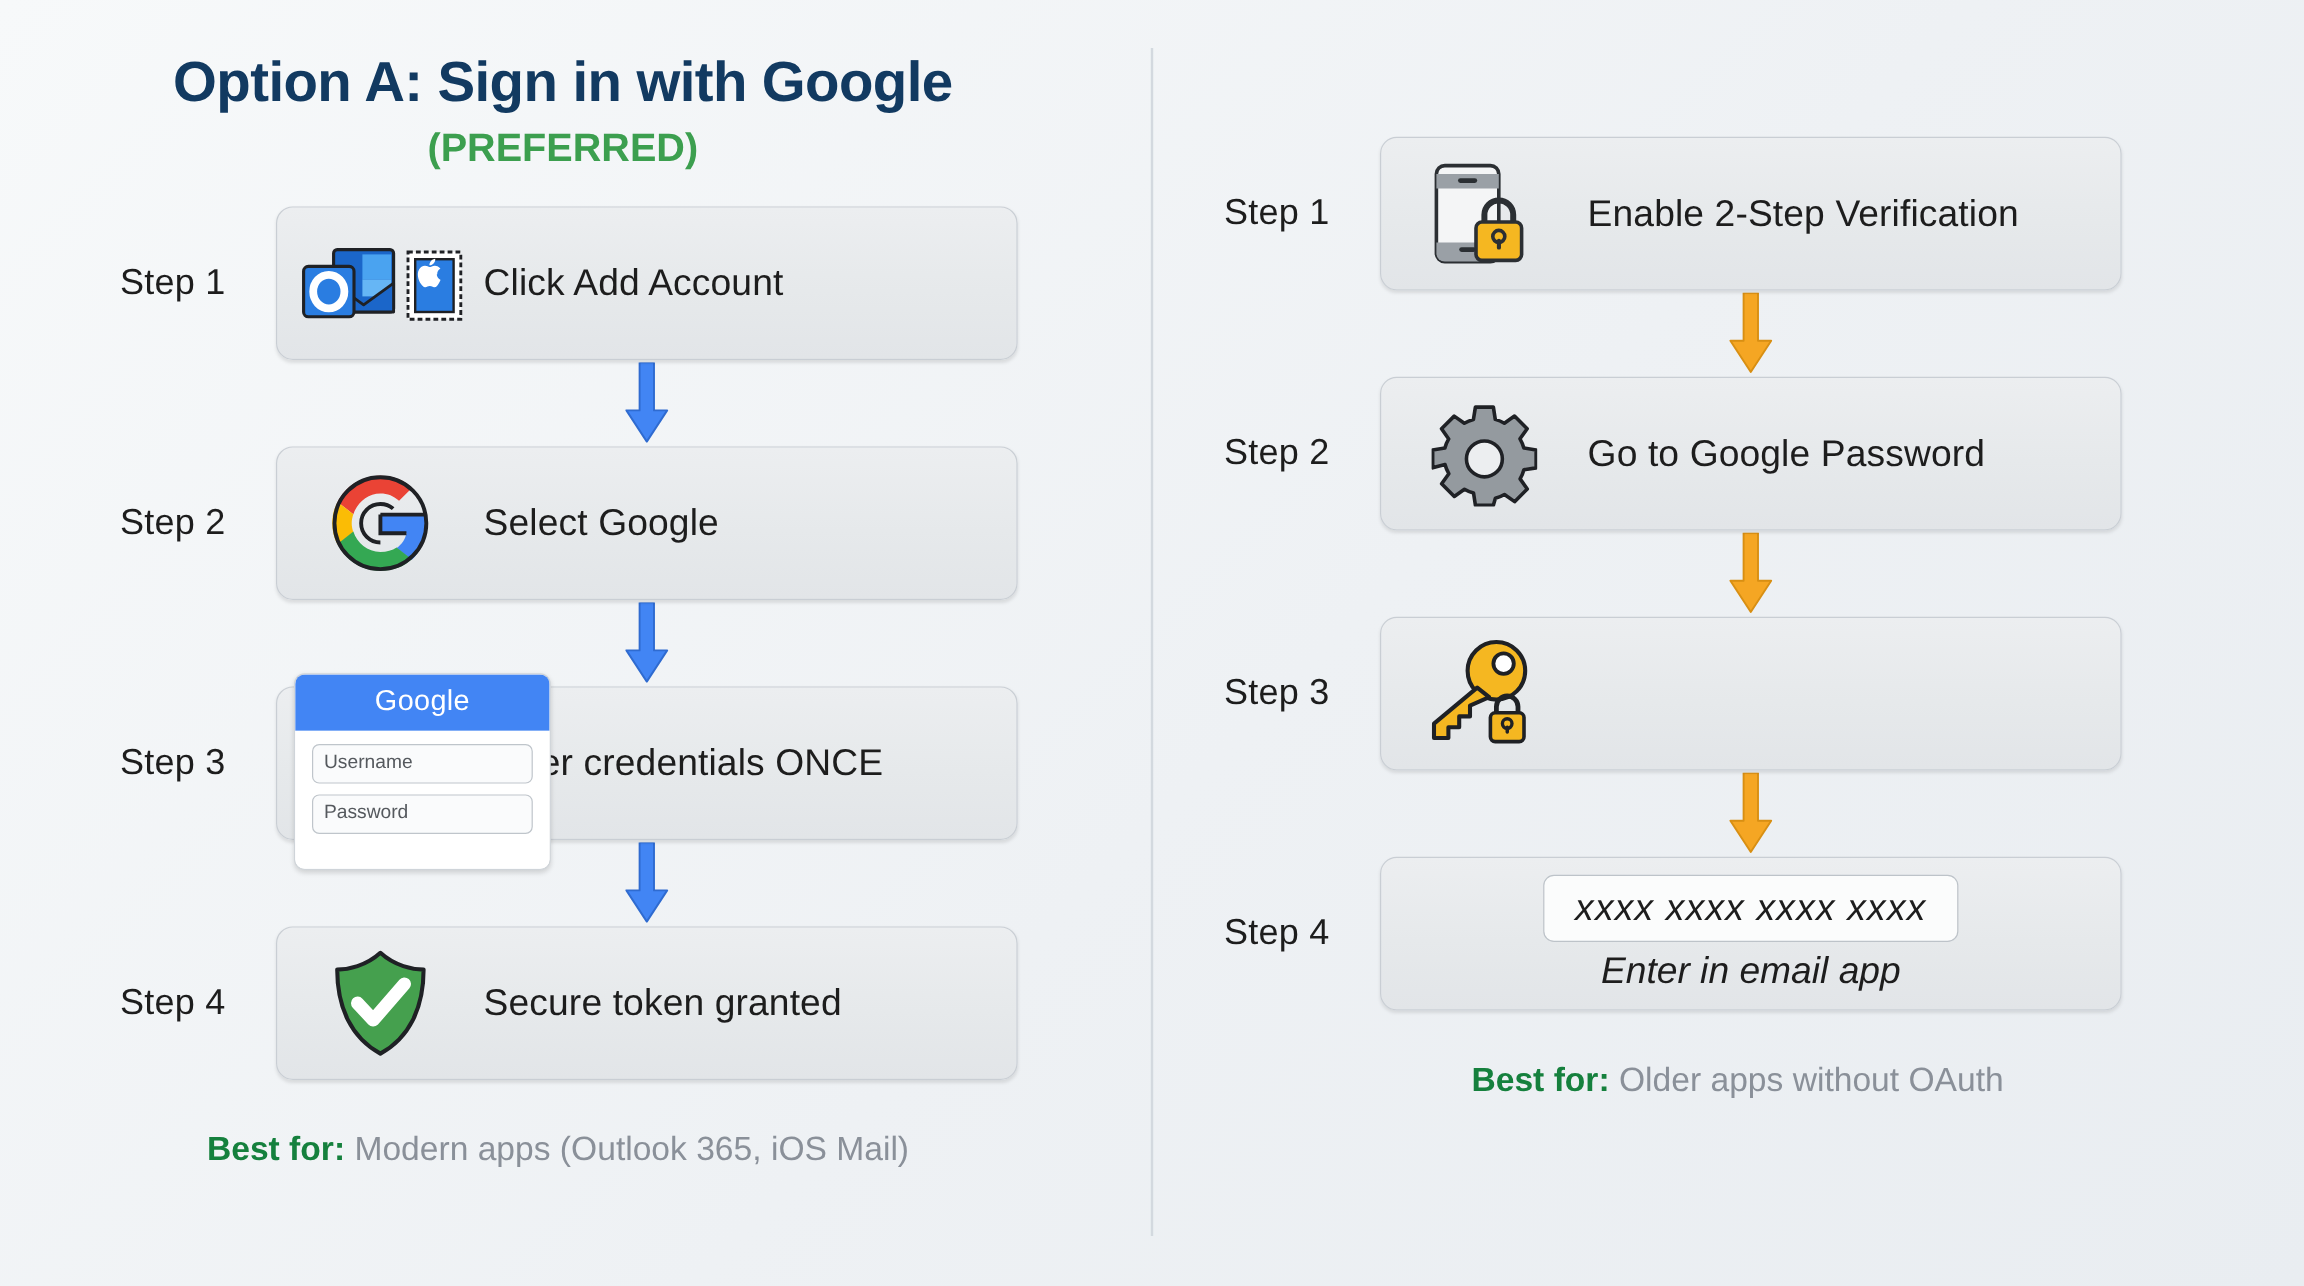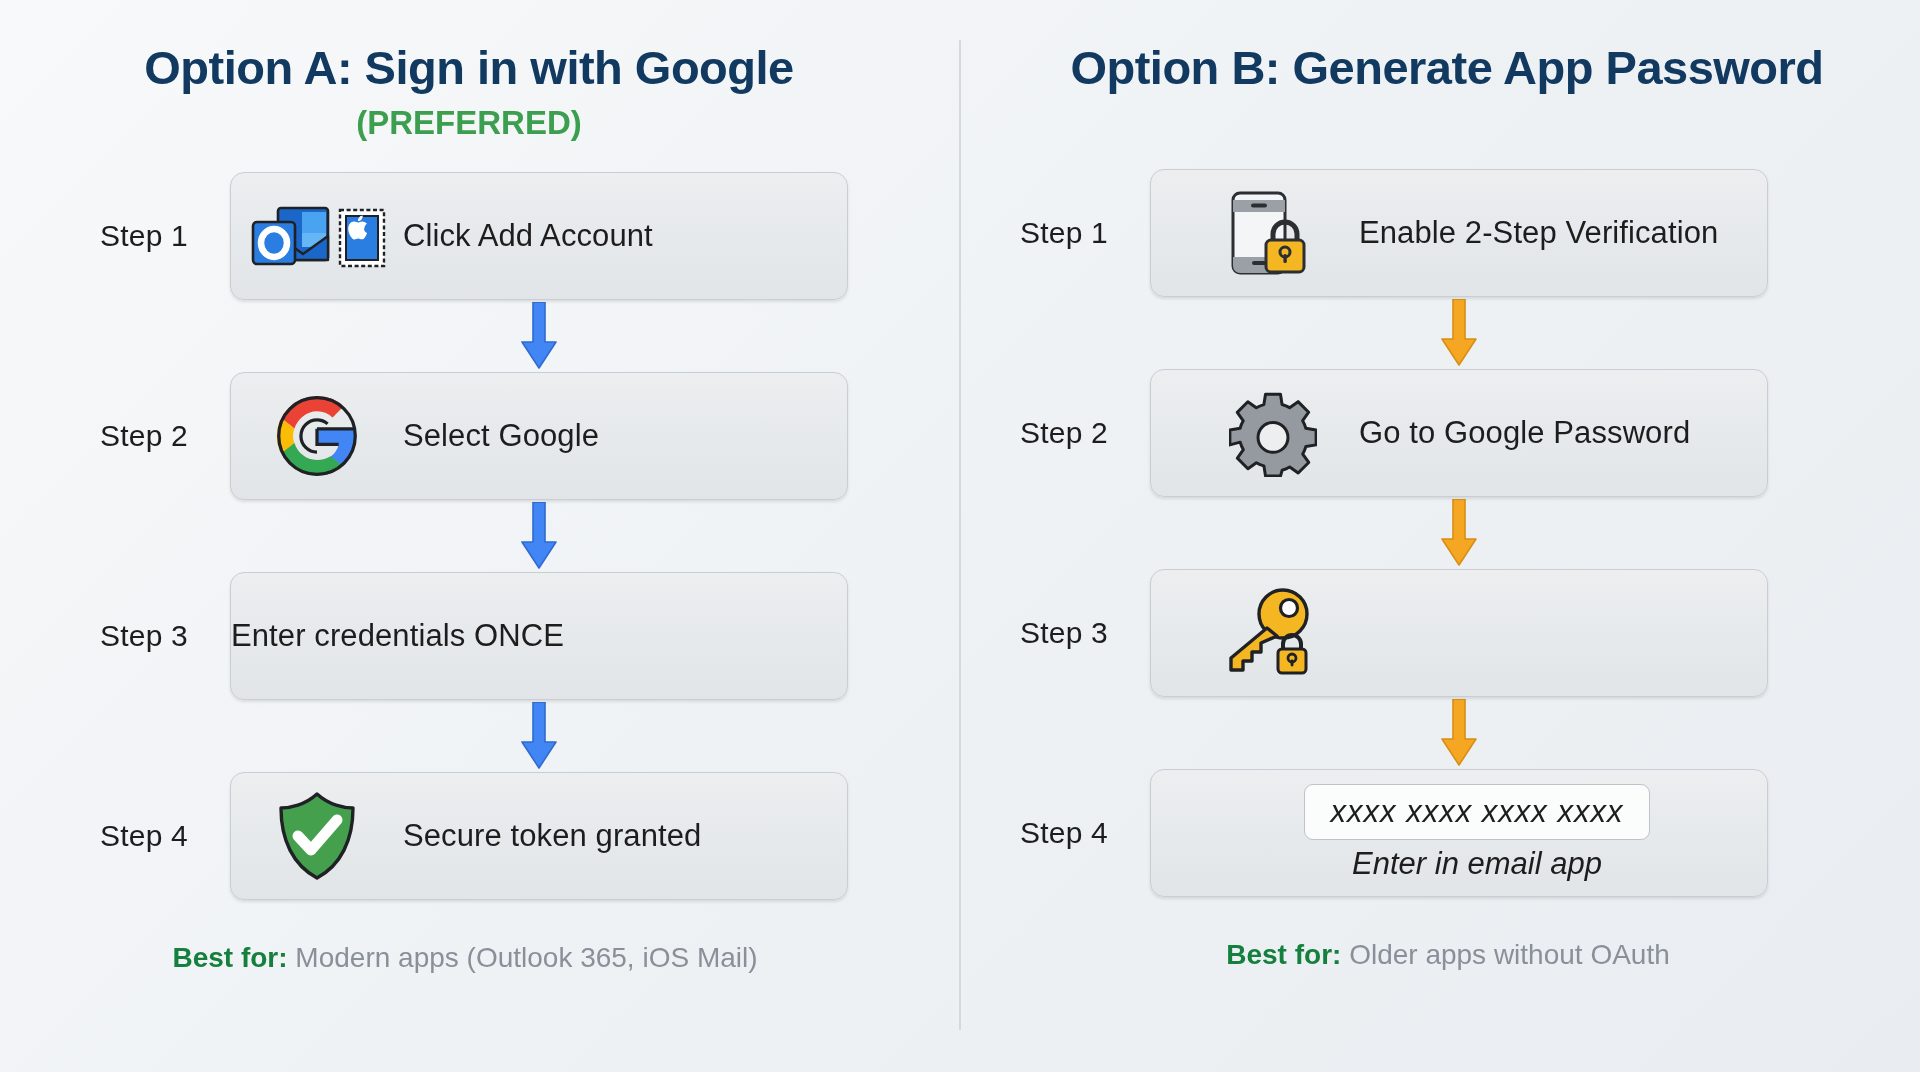--- a/index.html
+++ b/index.html
@@ -67,21 +67,21 @@
     width:618px;
     height:128px;
     border-radius:14px;
     border:1.6px solid #c9ced4;
     background:linear-gradient(180deg,#eceef0 0%,#e6e9eb 55%,#e2e5e8 100%);
     box-shadow:0 2px 3px rgba(0,0,0,.10);
     display:flex;
     align-items:center;
     overflow:visible;
   }
-  .col-b .step-box{width:618px;padding-left:36px;}
+  .col-b .step-box{width:618px;}
   .box-icon{
     flex:none;
     width:172px;
     height:140px;
     display:flex;
     align-items:center;
     justify-content:center;
   }
   .box-text{
     font-size:31px;
@@ -245,20 +245,29 @@
         <div class="glyph">
           <svg width="46" height="68" viewBox="0 0 46 68">
             <path d="M17 0 h12 v40 h11 L23 66 L6 40 h11 z" fill="#4285f4" stroke="#2f6bd0" stroke-width="1.6" stroke-linejoin="round"></path>
           </svg>
         </div>
       </div>
 
       <div class="row">
         <div class="step-label">Step 3</div>
         <div class="step-box">
+          <div class="box-icon">
+            <div class="gcard">
+              <div class="gcard-head">Google</div>
+              <div class="gcard-body">
+                <div class="gfield">Username</div>
+                <div class="gfield">Password</div>
+              </div>
+            </div>
+          </div>
           <div class="box-text">Enter credentials ONCE</div>
         </div>
       </div>
 
       <div class="arrow">
         <div class="spacer"></div>
         <div class="glyph">
           <svg width="46" height="68" viewBox="0 0 46 68">
             <path d="M17 0 h12 v40 h11 L23 66 L6 40 h11 z" fill="#4285f4" stroke="#2f6bd0" stroke-width="1.6" stroke-linejoin="round"></path>
           </svg>
@@ -281,21 +290,20 @@
     </div>
 
     <div class="footer">
       <b>Best for:</b>
       <span>Modern apps (Outlook 365, iOS Mail)</span>
     </div>
   </div>
 
   <div class="col col-b">
 
-    <h1 class="title right-title">Option B: Generate App Password</h1>
 
     <div class="rows" style="margin-top:74px;">
 
       <div class="row">
         <div class="step-label">Step 1</div>
         <div class="step-box">
           <div class="box-icon">
             <svg width="96" height="92" viewBox="0 0 96 92">
               <rect x="8" y="6" width="52" height="80" rx="7" fill="#f4f5f6" stroke="#2b2f33" stroke-width="3"></rect>
               <path d="M8 13 h52 v12 h-52 z" fill="#9aa0a6"></path>

